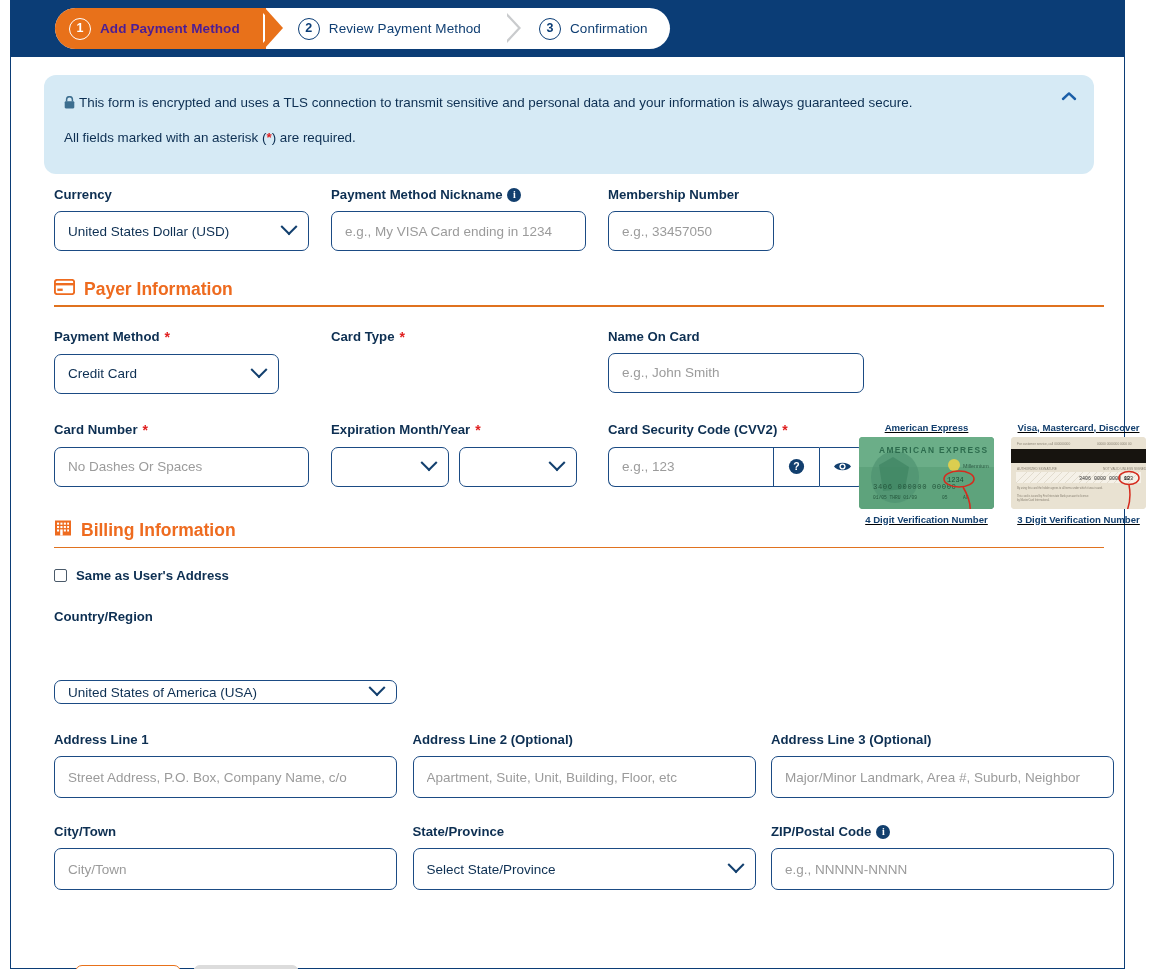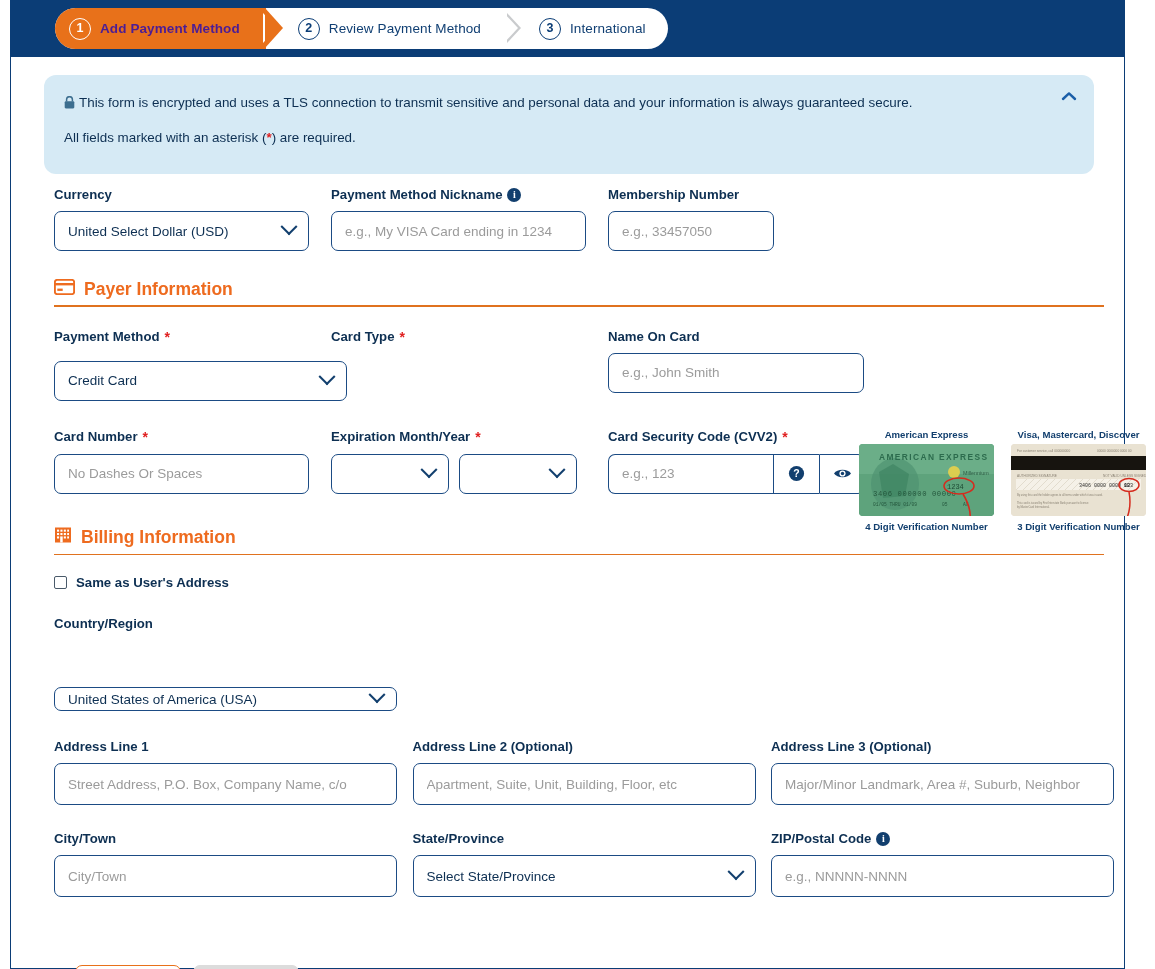--- a/index.html
+++ b/index.html
@@ -141,21 +141,21 @@
   }
   .cvv-btn {
     width:46px; height:40px; border:1.5px solid #1b4b84;
     border-right:none; background:#fff;
     display:flex; align-items:center; justify-content:center; cursor:pointer;
   }
   .cvv-btn:last-child { border-right:1.5px solid #1b4b84; border-radius:0 7px 7px 0; }
 
   
   .cards { position:absolute; left:805px; top:0; display:flex; gap:17px; }
-  .card-sample { width:135px; text-align:center; }
+  .card-sample { width:135px; text-align:center;text-decoration:underline; }
   .card-cap {
     font-size:9.6px; font-weight:bold; color:#123f6e; margin-bottom:4px;
     white-space:nowrap;
   }
   .card-foot { font-size:9.6px; font-weight:bold; color:#123f6e; margin-top:5px; white-space:nowrap;}
   .card-img { width:135px; height:72px; border-radius:4px; position:relative; overflow:hidden; }
   .amex-img {
     background:linear-gradient(135deg,#7fbf96 0%,#4f9e74 45%,#2f7d57 100%);
   }
   .back-img { background:#e7e0cf; }
@@ -194,21 +194,21 @@
 
       <div class="step idle">
         <div class="step-num">2</div>
         <div class="step-label">Review Payment Method</div>
       </div>
 
       <div class="sep"></div>
 
       <div class="step idle">
         <div class="step-num">3</div>
-        <div class="step-label">International</div>
+        <div class="step-label">Confirmation</div>
       </div>
 
     </div>
   </div>
 
   <div class="panel">
 
     <div class="banner">
       <div class="collapse-btn">
         <svg width="16" height="10" viewBox="0 0 16 10">
@@ -231,21 +231,21 @@
     </div>
 
     <div class="form">
 
       <div class="row" style="margin-bottom:28px;align-items:flex-end;">
         <div class="fld" style="width:265px; margin-right:12px;">
           <div class="lbl">
             <span>Currency</span>
           </div>
           <div class="selbox" style="width:255px;">
-            <span class="val">United Select Dollar (USD)</span>
+            <span class="val">United States Dollar (USD)</span>
             <span class="chev"></span>
           </div>
         </div>
 
         <div class="fld" style="width:265px; margin-right:12px;">
           <div class="lbl">
             <span>Payment Method Nickname</span>
             <span class="info-ico">i</span>
           </div>
           <input class="inp" style="width: 255px;" placeholder="e.g., My VISA Card ending in 1234">
@@ -270,21 +270,21 @@
         <span>Payer Information</span>
       </div>
       <div class="sec-rule"></div>
 
       <div class="row" style="margin-bottom:28px;">
         <div class="fld" style="width:265px; margin-right:12px;">
           <div class="lbl">
             <span>Payment Method</span>
               <span class="ast">*</span>
           </div>
-          <div class="selbox" style="width:293px;margin-top:7px;">
+          <div class="selbox" style="width:225px;">
             <span class="val">Credit Card</span>
             <span class="chev"></span>
           </div>
         </div>
 
         <div class="fld" style="width:265px; margin-right:12px;">
           <div class="lbl">
             <span>Card Type</span>
               <span class="ast">*</span>
           </div>

